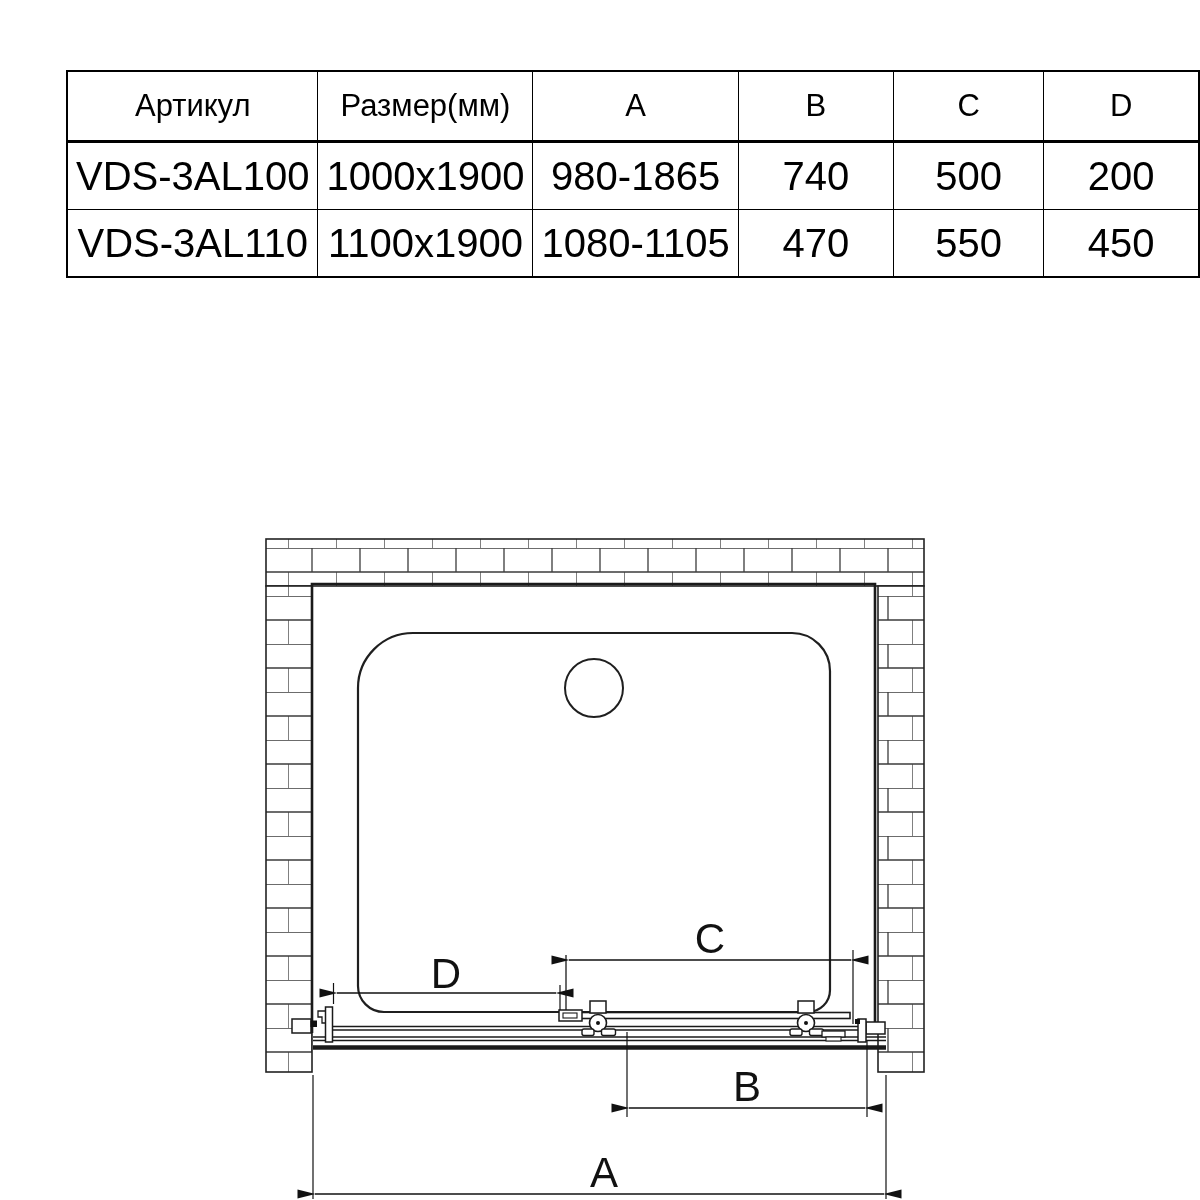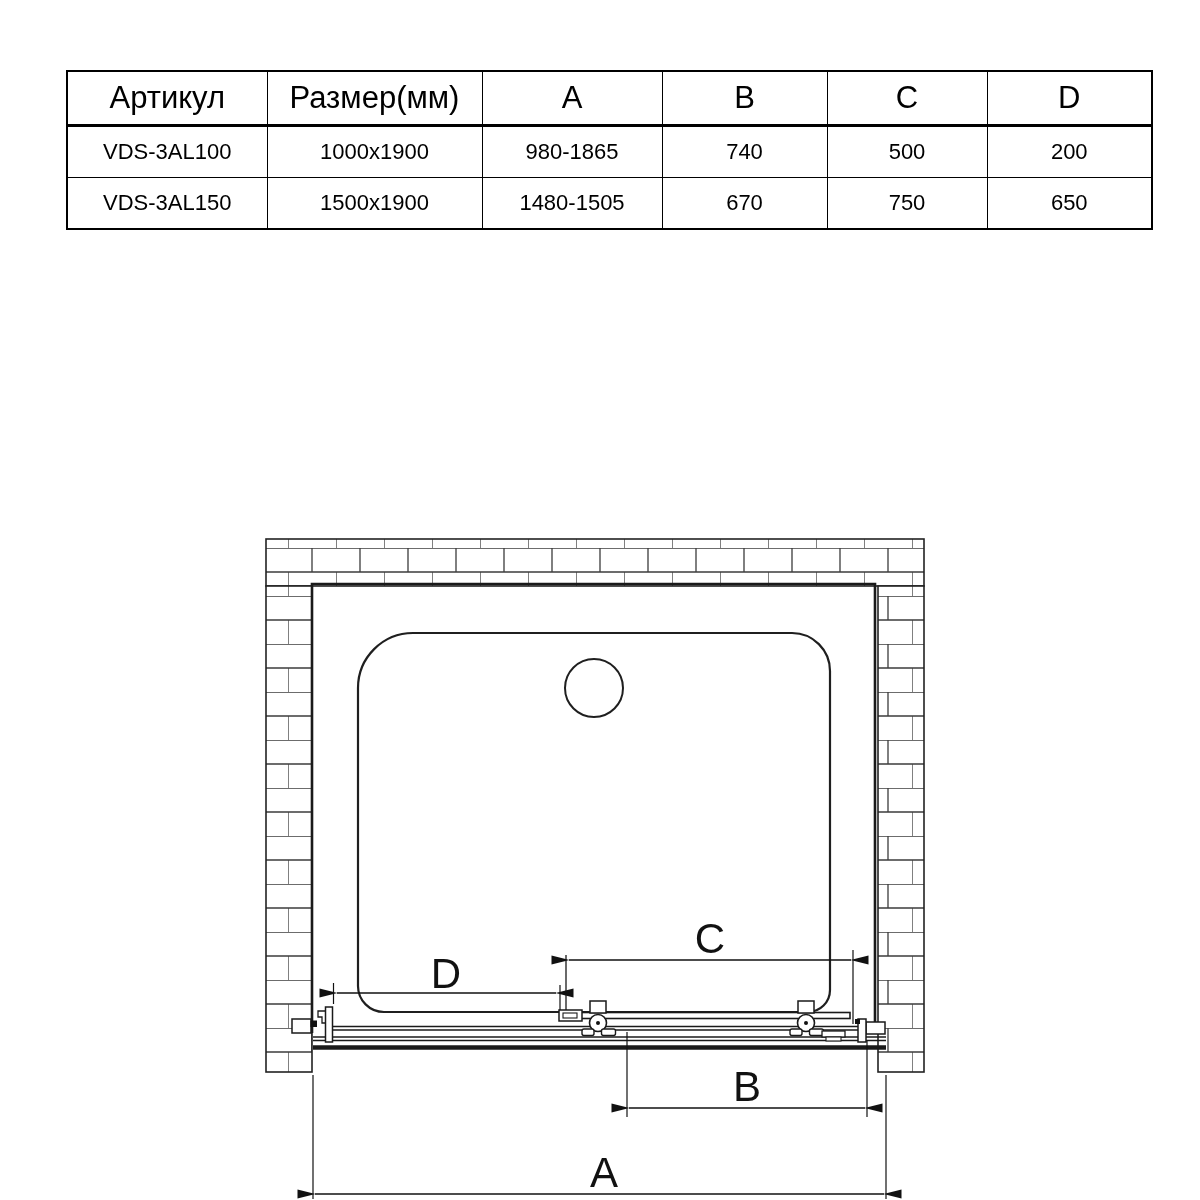--- a/index.html
+++ b/index.html
@@ -7,24 +7,24 @@
     width:1200px;height:1200px;position:relative;background:#fff;
     font-family:"Liberation Sans",sans-serif;color:#000;overflow:hidden;
   }
   .spec-table{
     position:absolute;left:66px;top:70px;
     border-collapse:collapse;table-layout:fixed;
     border:2.5px solid #000;
   }
   .spec-table th,.spec-table td{
     border:1.5px solid #000;text-align:center;vertical-align:middle;
-    padding:0;font-weight:400;white-space:nowrap;
+    padding:8px;font-weight:400;white-space:nowrap;
   }
   .spec-table thead th{height:52px;font-size:31px;border-bottom:3.5px solid #000;}
-  .spec-table td{height:50px;font-size:22px;}
+  .spec-table td{height:50px;font-size:40px;}
   .diagram-wrap{position:absolute;left:0;top:500px;width:1200px;height:700px;}
   .dim-label{font-family:"Liberation Sans",sans-serif;font-size:42px;fill:#111;text-anchor:middle;}
 </style>
 </head>
 <body>
 
 <table class="spec-table">
   <colgroup>
     <col style="width:200px">
       <col style="width:215px">
@@ -46,26 +46,26 @@
   <tbody>
       <tr>
         <td>VDS-3AL100</td>
         <td>1000x1900</td>
         <td>980-1865</td>
         <td>740</td>
         <td>500</td>
         <td>200</td>
       </tr>
       <tr>
-        <td>VDS-3AL150</td>
-        <td>1500x1900</td>
-        <td>1480-1505</td>
-        <td>670</td>
-        <td>750</td>
-        <td>650</td>
+        <td>VDS-3AL110</td>
+        <td>1100x1900</td>
+        <td>1080-1105</td>
+        <td>470</td>
+        <td>550</td>
+        <td>450</td>
       </tr>
     </tbody>
 </table>
 
 <div class="diagram-wrap">
 <svg width="1200" height="700" viewBox="0 0 1200 700">
   <defs>
     <pattern id="bricks" patternUnits="userSpaceOnUse" width="48" height="48">
       <rect width="48" height="48" fill="#fff"></rect>
       <path d="M0 0 H48 M0 24 H48 M24 0 V24 M0 24 V48" stroke="#3c3c3c" stroke-width="1.3" fill="none"></path>

